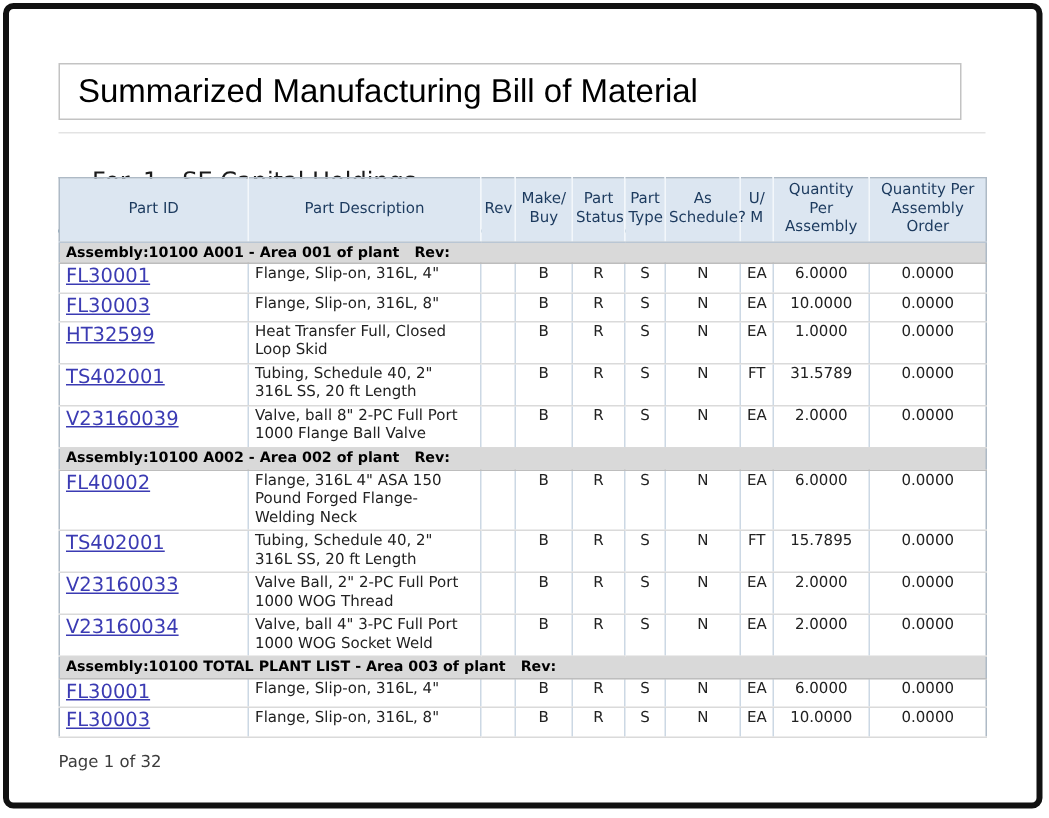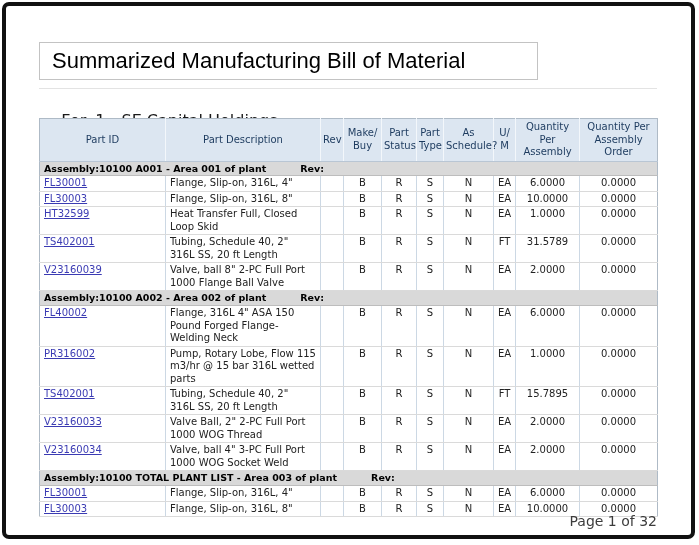--- a/index.html
+++ b/index.html
@@ -12,21 +12,21 @@
     width: 693px; height: 537px;
     border: 4px solid #111111;
     border-radius: 7px;
     background: #ffffff;
     overflow: hidden;
   }
 
   .title-box {
     position: absolute;
     left: 33px; top: 36px;
-    width: 499px; height: 38px;
+    width: 602px; height: 38px;
     background: #ffffff;
     border: 1px solid #c3c3c3;
   }
   .title-box h1 {
     font-family: "Liberation Sans", sans-serif;
     font-size: 22px;
     font-weight: 400;
     color: #000000;
     line-height: 36px;
     padding-left: 12px;
@@ -96,42 +96,41 @@
     border-left: none;
     border-top: 1px solid #bdbdbd;
     border-bottom: 1px solid #bdbdbd;
     font-weight: 700;
     font-size: 9.5px;
     color: #000000;
     padding: 1px 4px;
     white-space: nowrap;
   }
   tr.group-row .g-name { margin-left: 0; }
-  tr.group-row .g-rev  { margin-left: 34px; }
+  tr.group-row .g-rev  { margin-left: 10px; }
 
   td.cell-center { text-align: center; }
   td.cell-right  { text-align: center; padding-right: 6px; }
   td.cell-desc   { text-align: left; }
 
   a.part-link {
     color: #3b3bb3;
     text-decoration: underline;
-    font-size: 10px;
+    font-size: 13px;
     cursor: pointer;
     margin-top: 12px;
   }
 
   .footer {
     position: absolute;
     left: 33px; top: 495px;
     width: 618px;
-    text-align: right;
-    font-size: 14px;
+    text-align: left;
+    font-size: 11px;
     color: #3c3c3c;
-    margin-top: 12px;
   }
 </style>
 </head>
 <body>
 
 <div class="frame">
 
   <div class="title-box">
     <h1>Summarized Manufacturing Bill of Material</h1>
   </div>
@@ -240,32 +239,20 @@
           <td class="cell-center"></td>
           <td class="cell-center">B</td>
           <td class="cell-center">R</td>
           <td class="cell-center">S</td>
           <td class="cell-center">N</td>
           <td class="cell-center">EA</td>
           <td class="cell-right">6.0000</td>
           <td class="cell-right">0.0000</td>
         </tr>
         <tr>
-          <td><a class="part-link">PR316002</a></td>
-          <td class="cell-desc">Pump, Rotary Lobe, Flow 115 m3/hr @ 15 bar 316L wetted parts</td>
-          <td class="cell-center"></td>
-          <td class="cell-center">B</td>
-          <td class="cell-center">R</td>
-          <td class="cell-center">S</td>
-          <td class="cell-center">N</td>
-          <td class="cell-center">EA</td>
-          <td class="cell-right">1.0000</td>
-          <td class="cell-right">0.0000</td>
-        </tr>
-        <tr>
           <td><a class="part-link">TS402001</a></td>
           <td class="cell-desc">Tubing, Schedule 40, 2" 316L SS, 20 ft Length</td>
           <td class="cell-center"></td>
           <td class="cell-center">B</td>
           <td class="cell-center">R</td>
           <td class="cell-center">S</td>
           <td class="cell-center">N</td>
           <td class="cell-center">FT</td>
           <td class="cell-right">15.7895</td>
           <td class="cell-right">0.0000</td>

